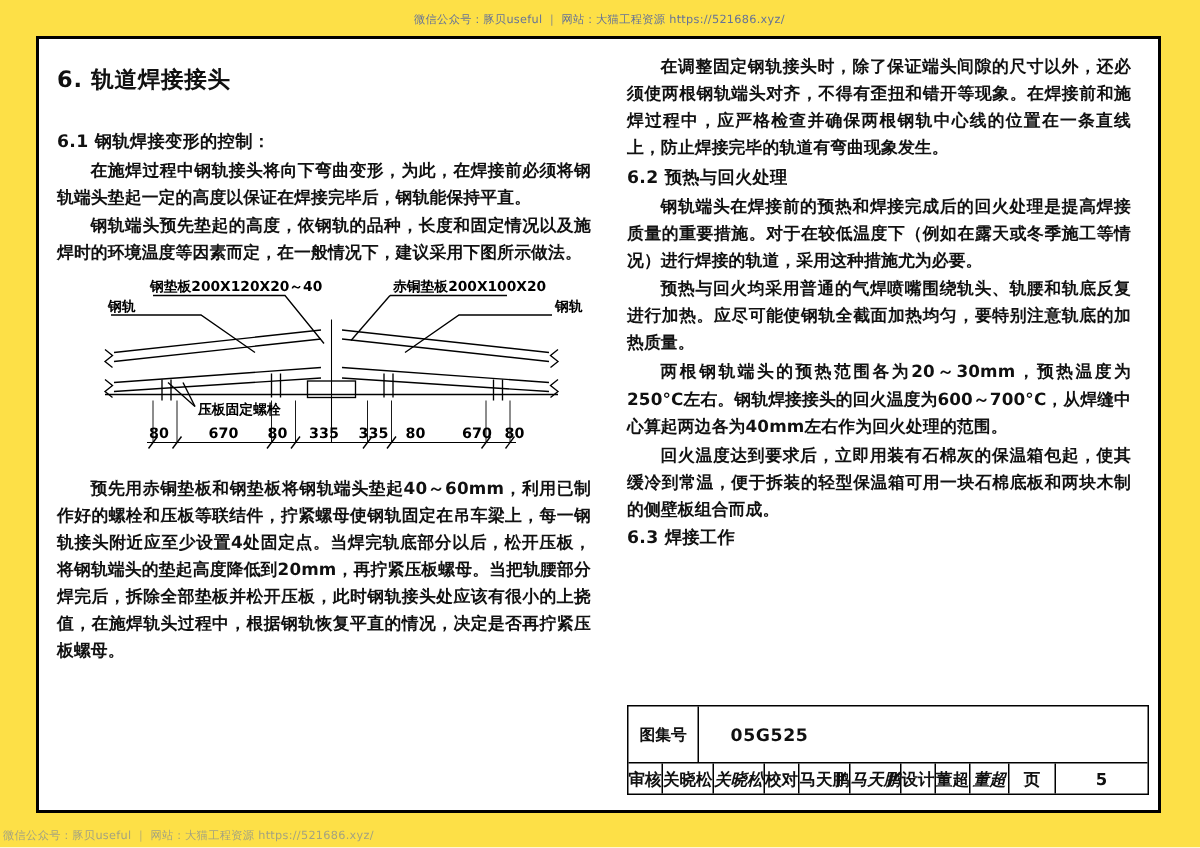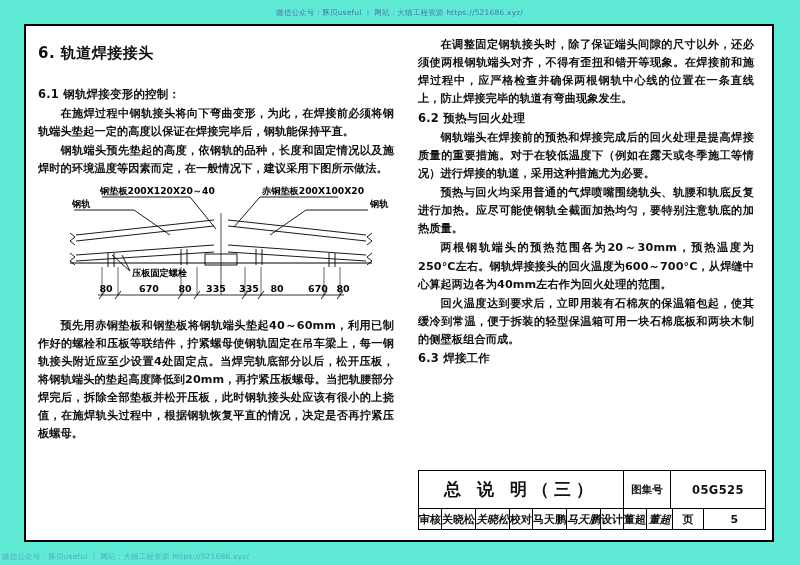--- a/index.html
+++ b/index.html
@@ -11,21 +11,21 @@
     width: 800px;
     height: 565px;
     font-family: "DejaVu Sans", "Liberation Sans", sans-serif;
     color: #111;
     position: relative;
     overflow: hidden;
   }
   .page {
     position: absolute;
     inset: 0;
-    background: #5eead4;
+    background: #fde047;
   }
 
   
   .watermark {
     position: absolute;
     font-size: 7.5px;
     color: #4a5fa5;
     white-space: nowrap;
     letter-spacing: .2px;
     opacity: .85;
@@ -278,21 +278,20 @@
         <div class="sub-head">6.2 预热与回火处理</div>
         <p class="body">钢轨端头在焊接前的预热和焊接完成后的回火处理是提高焊接质量的重要措施。对于在较低温度下（例如在露天或冬季施工等情况）进行焊接的轨道，采用这种措施尤为必要。</p>
         <p class="body">预热与回火均采用普通的气焊喷嘴围绕轨头、轨腰和轨底反复进行加热。应尽可能使钢轨全截面加热均匀，要特别注意轨底的加热质量。</p>
         <p class="body">两根钢轨端头的预热范围各为20～30mm，预热温度为250°C左右。钢轨焊接接头的回火温度为600～700°C，从焊缝中心算起两边各为40mm左右作为回火处理的范围。</p>
         <p class="body">回火温度达到要求后，立即用装有石棉灰的保温箱包起，使其缓冷到常温，便于拆装的轻型保温箱可用一块石棉底板和两块木制的侧壁板组合而成。</p>
         <div class="sub-head">6.3 焊接工作</div>
       </div>
 
       <div class="titleblock">
         <div class="tb-top">
-          <div class="tb-title">总 说 明（三）</div>
           <div class="tb-code-label">图集号</div>
           <div class="tb-code-val">05G525</div>
         </div>
         <div class="tb-bot">
           <div class="tb-cell tb-lbl">审核</div>
           <div class="tb-cell tb-name">关晓松</div>
           <div class="tb-cell tb-sig">关晓松</div>
           <div class="tb-cell tb-lbl">校对</div>
           <div class="tb-cell tb-name">马天鹏</div>
           <div class="tb-cell tb-sig">马天鹏</div>

